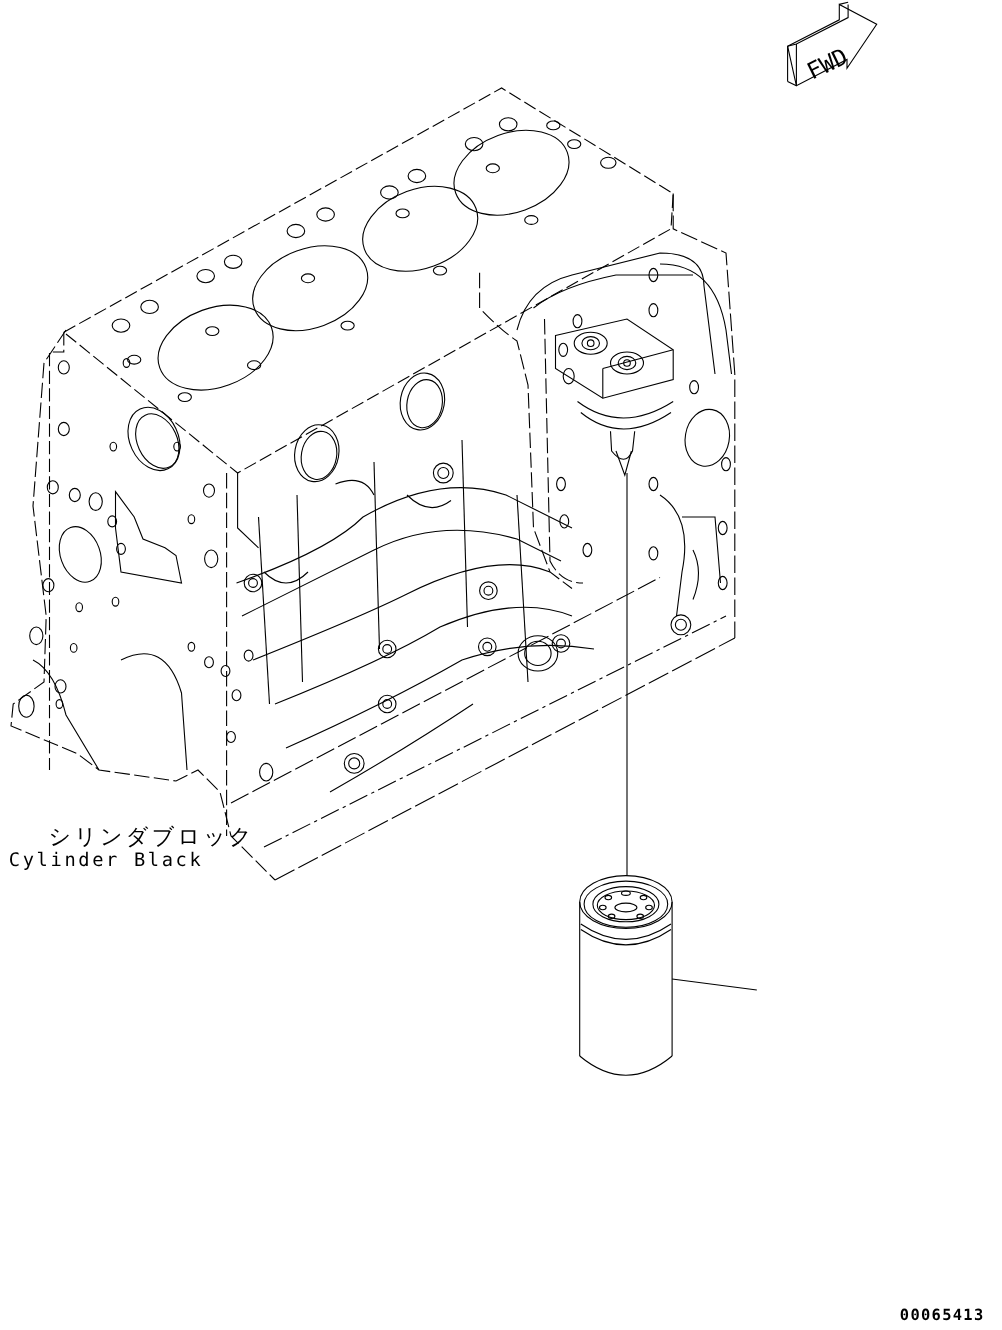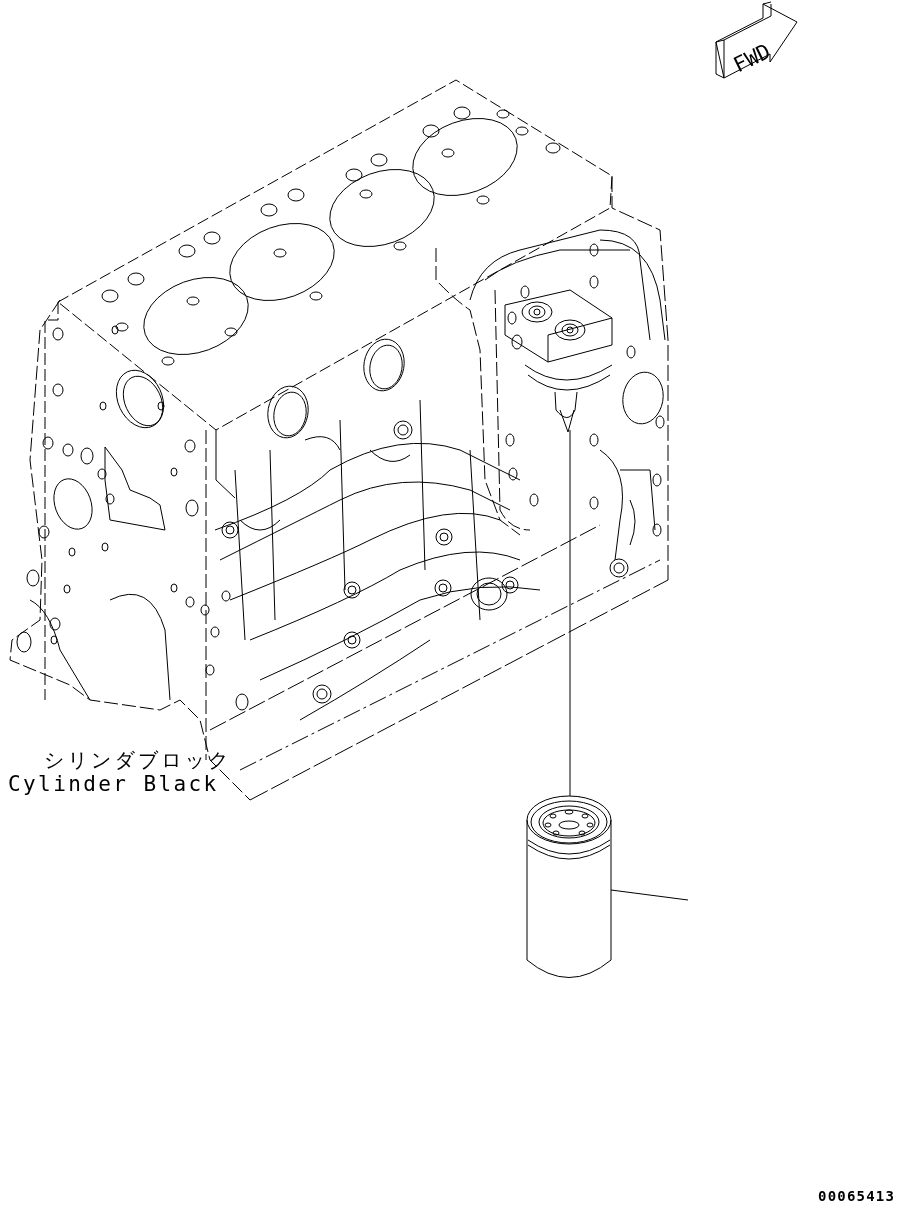--- a/index.html
+++ b/index.html
@@ -1,20 +1,20 @@
 <!DOCTYPE html>
 <html><head>
 <meta charset="utf-8">
 <style>
   html, body { margin:0; padding:0; background:#ffffff; }
   body { width:911px; height:1209px; position:relative; overflow:hidden; font-family:"DejaVu Sans Mono", monospace; color:#000; }
   #drawing { position:absolute; left:0; top:0; width:911px; height:1209px; }
   .lbl { position:absolute; font-family:"DejaVu Sans Mono", monospace; color:#000; white-space:nowrap; }
   #label-jp { left:44px; top:747px; font-size:20px; letter-spacing:3px; }
-  #label-en { left:8px; top:772px; font-size:21px; letter-spacing:2.4px; }
+  #label-en { left:8px; top:772px; font-size:17px; letter-spacing:2.4px; }
   #drawing-number { left:818px; top:1188px; font-size:14px; font-weight:bold; letter-spacing:1.2px;text-align:center; }
   svg * { vector-effect: non-scaling-stroke; }
 </style>
 </head>
 <body>
 
 <svg id="drawing" viewBox="0 0 911 1209" xmlns="http://www.w3.org/2000/svg" fill="none" stroke="#000" stroke-width="1">
 
   <g>
     <polygon points="716,42 763,18 763,4 797,22 770,62 770,54 724,78" fill="#fff"></polygon>

